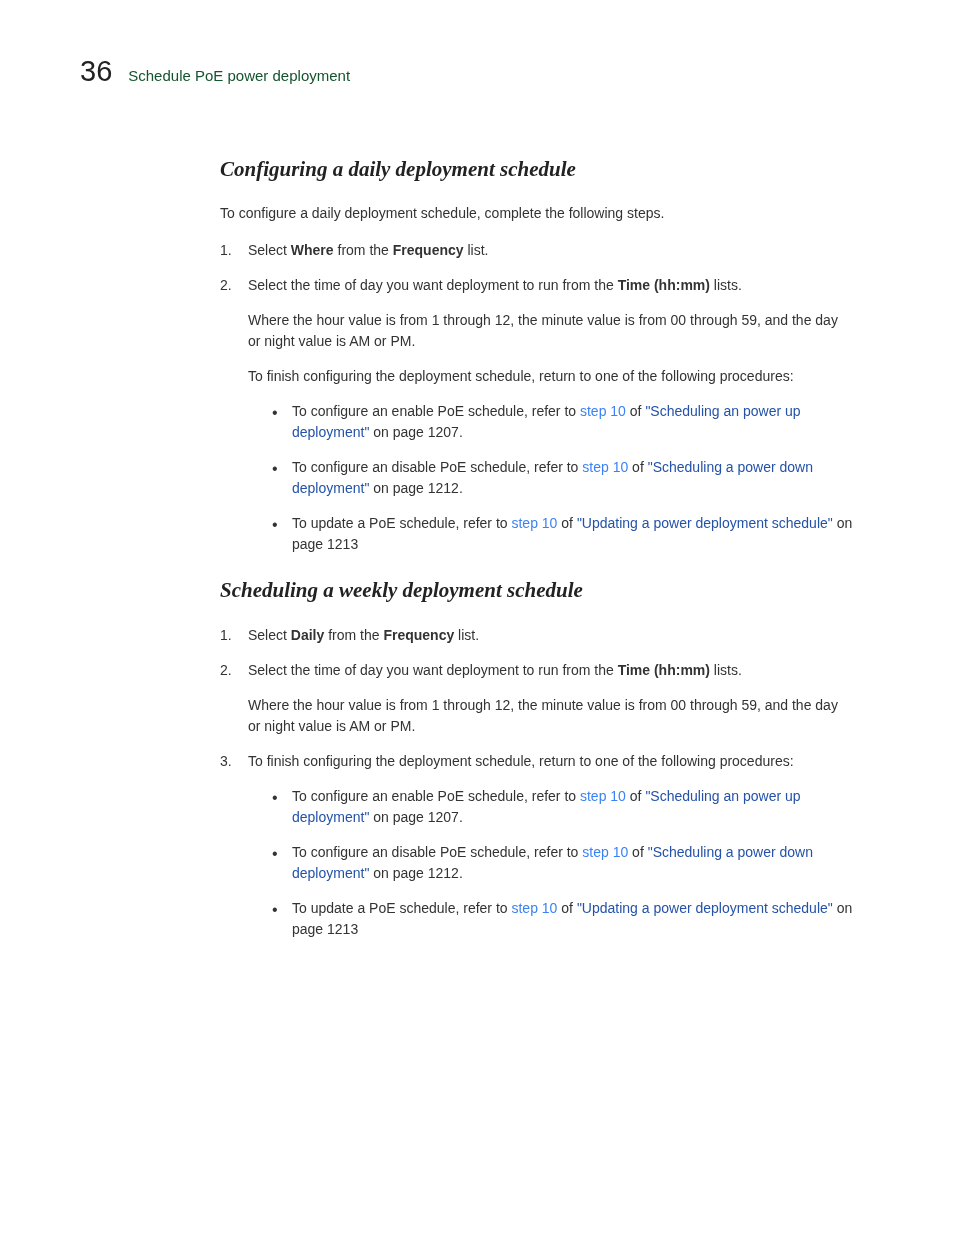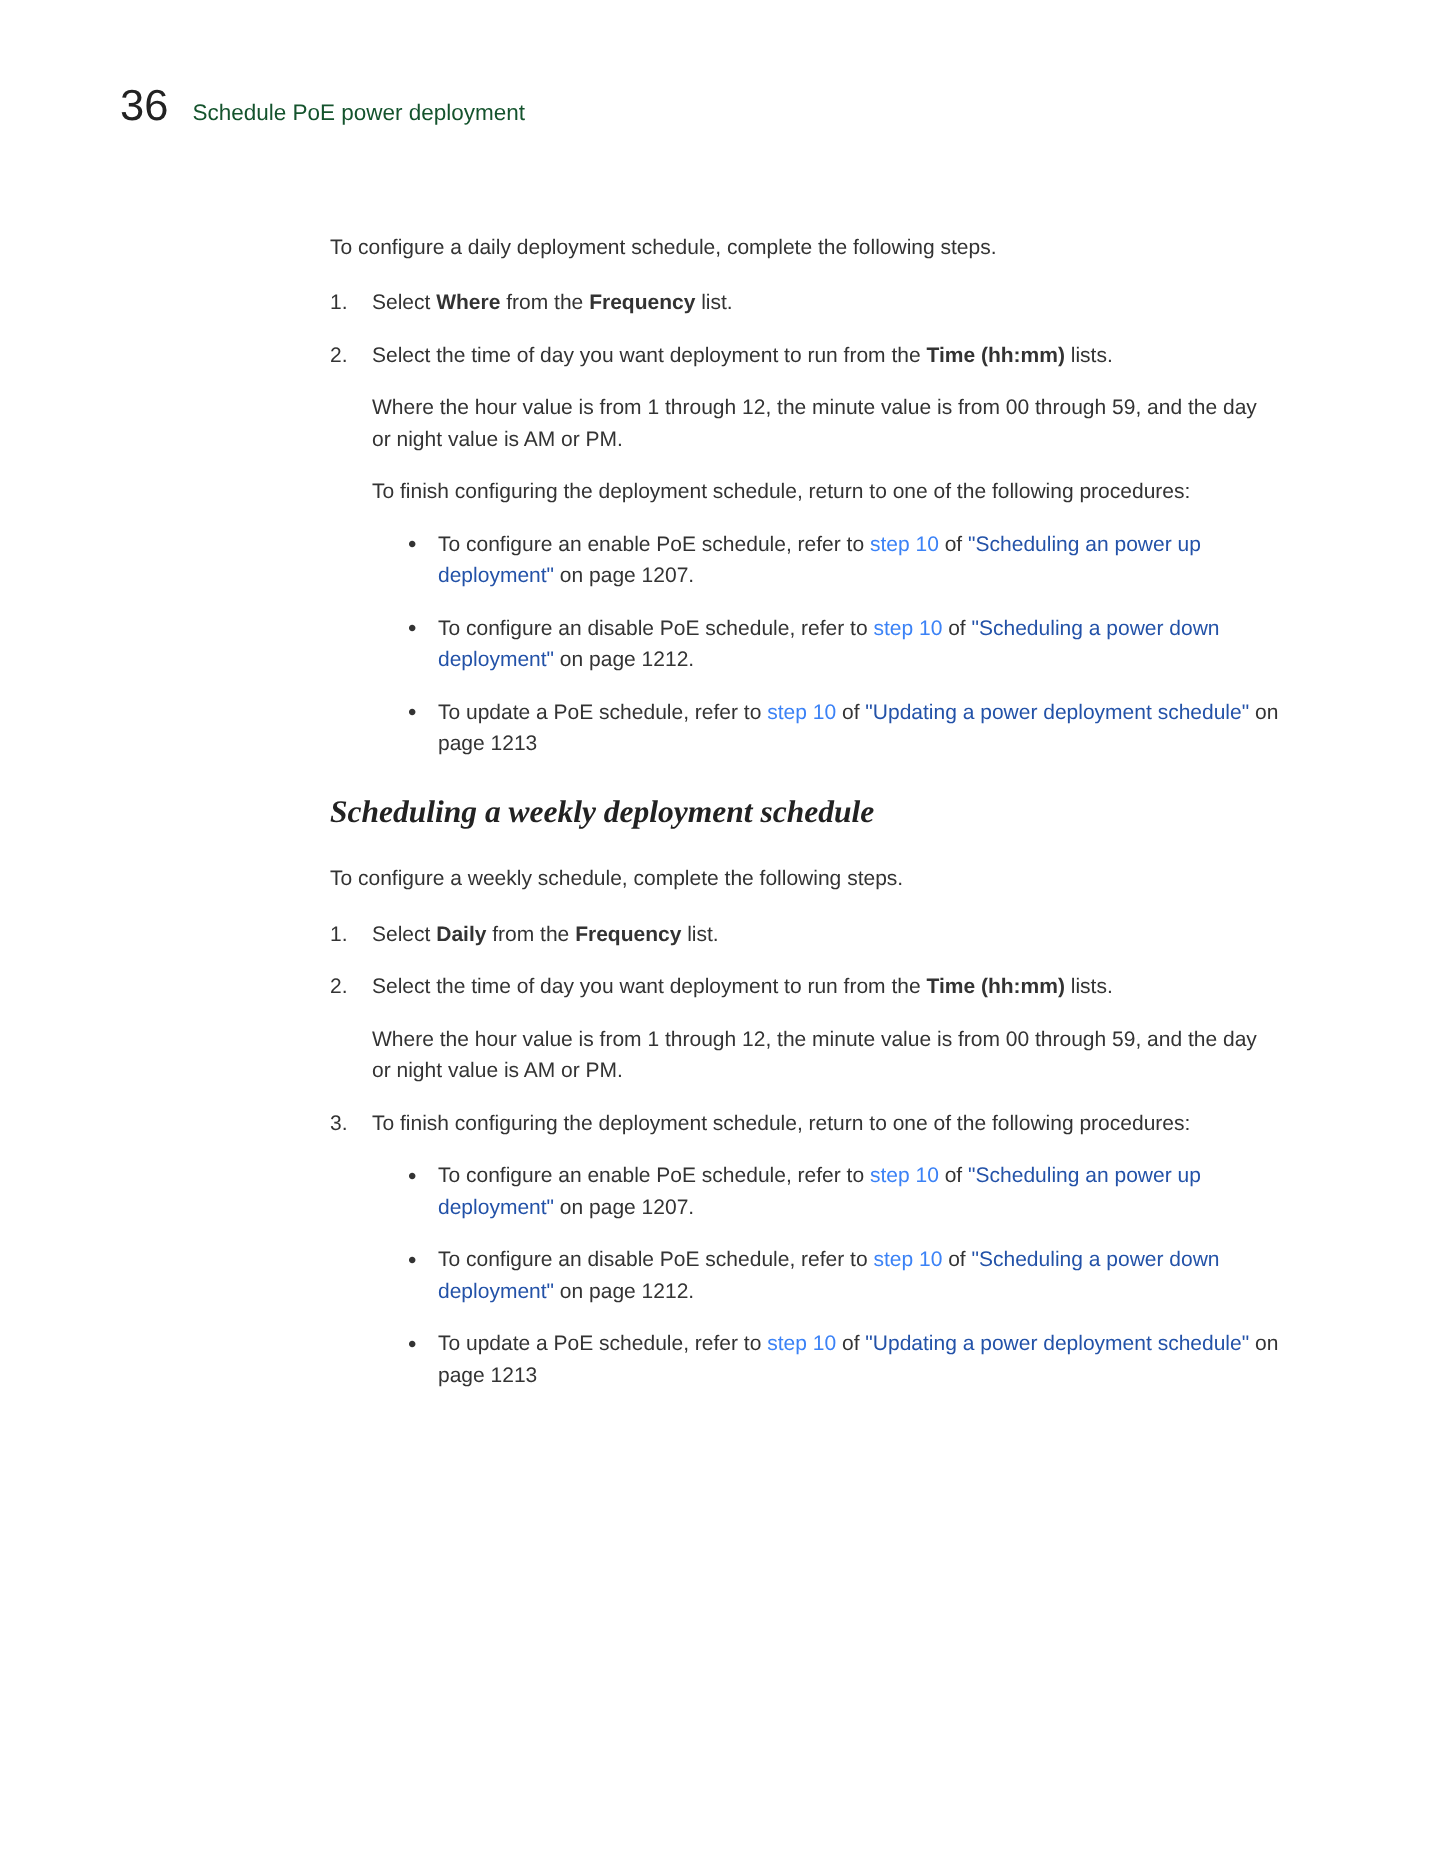--- a/index.html
+++ b/index.html
@@ -98,38 +98,38 @@
   </style>
 </head>
 <body>
 
 <div class="header-line">
   <span class="chapter-num">36</span>
   <span class="header-text">Schedule PoE power deployment</span>
 </div>
 
 <div class="content" id="content-root">
+<h2>Configuring a daily deployment schedule</h2>
     <p class="intro">To configure a daily deployment schedule, complete the following steps.</p>
     <ol>
       <li>
         <div>Select <span class="bold">Where</span> from the <span class="bold">Frequency</span> list.</div>
       </li>
       <li>
         <div>Select the time of day you want deployment to run from the <span class="bold">Time (hh:mm)</span> lists.</div>
         <div class="sub-para">Where the hour value is from 1 through 12, the minute value is from 00 through 59, and the day or night value is AM or PM.</div>
         <div class="sub-para">To finish configuring the deployment schedule, return to one of the following procedures:</div>
         <ul class="bullet">
           <li>To configure an enable PoE schedule, refer to <span class="link">step 10</span> of <span class="quote-link">"Scheduling an power up deployment"</span> on page 1207.</li>
           <li>To configure an disable PoE schedule, refer to <span class="link">step 10</span> of <span class="quote-link">"Scheduling a power down deployment"</span> on page 1212.</li>
           <li>To update a PoE schedule, refer to <span class="link">step 10</span> of <span class="quote-link">"Updating a power deployment schedule"</span> on page 1213</li>
         </ul>
       </li>
     </ol>
     <h2>Scheduling a weekly deployment schedule</h2>
-    <p class="intro">To configure a weekly schedule, complete the following steps.</p>
     <ol>
       <li>
         <div>Select <span class="bold">Daily</span> from the <span class="bold">Frequency</span> list.</div>
       </li>
       <li>
         <div>Select the time of day you want deployment to run from the <span class="bold">Time (hh:mm)</span> lists.</div>
         <div class="sub-para">Where the hour value is from 1 through 12, the minute value is from 00 through 59, and the day or night value is AM or PM.</div>
       </li>
       <li>
         <div class="sub-para">To finish configuring the deployment schedule, return to one of the following procedures:</div>

